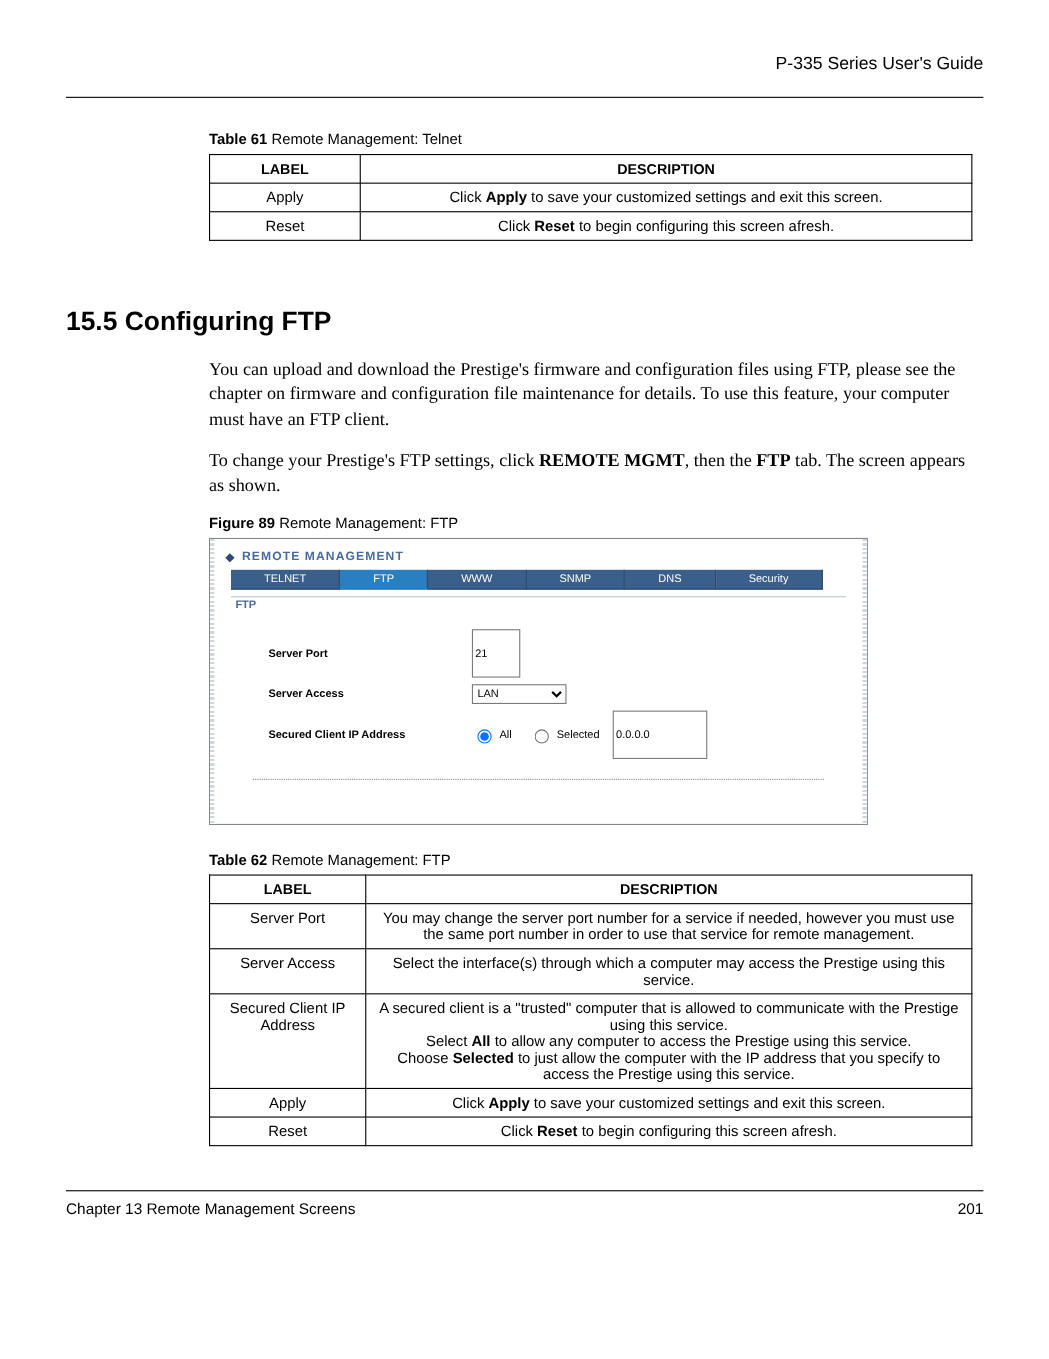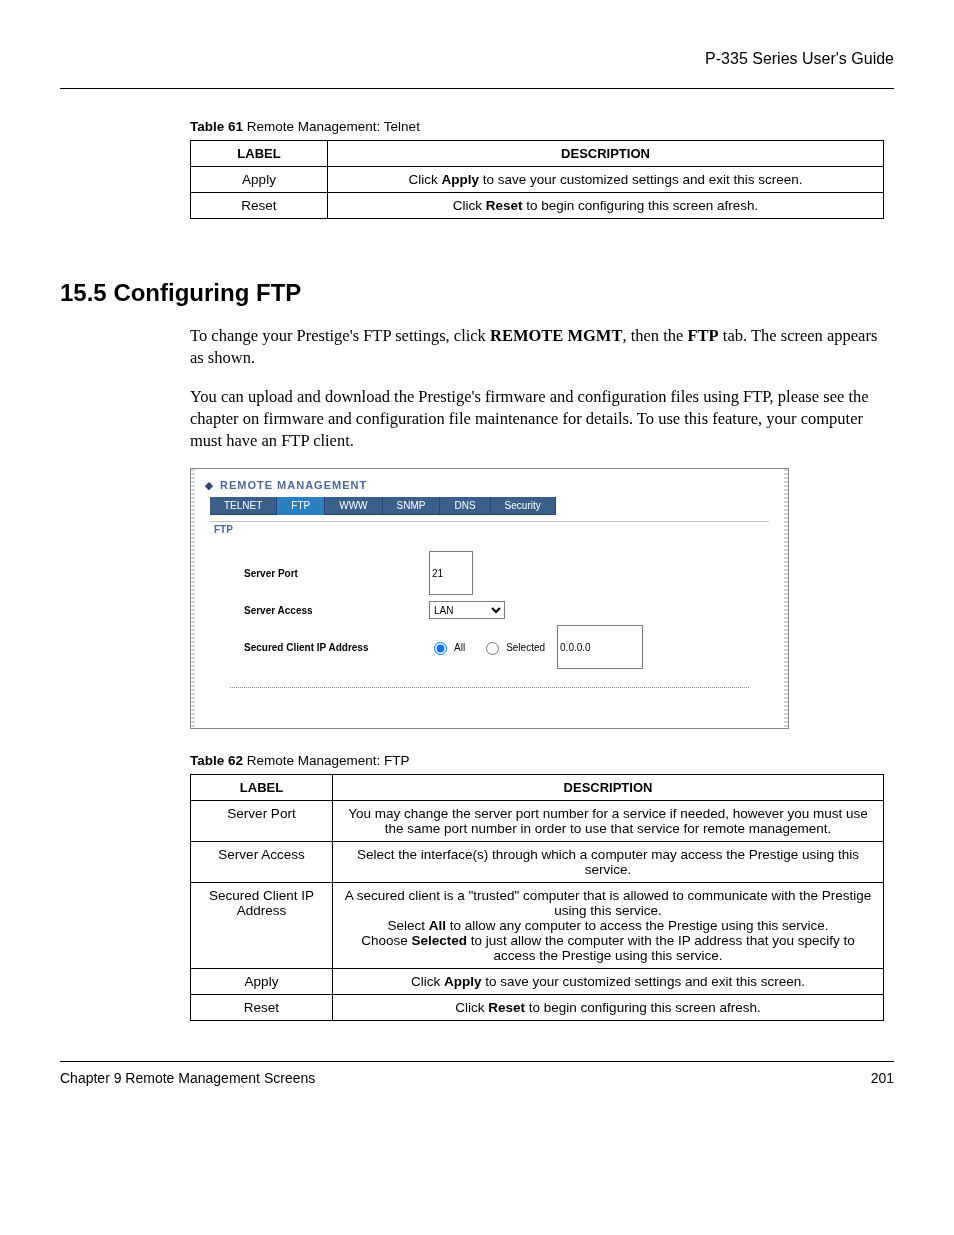--- a/index.html
+++ b/index.html
@@ -89,21 +89,21 @@
   }
   .tabs {
     display: flex;
     margin: 2px 0 0 8px;
   }
   .tab {
     font-family: Verdana, Arial, sans-serif;
     font-size: 10px;
     color: #fff;
     background: #3a5f8a;
-    padding: 3px 14px;
+    padding: 3px 30px;
     border-right: 1px solid #2a466a;
     border-bottom: 1px solid #2a466a;
     position: relative;
   }
   .tab.active {
     background: #2a7fc0;
     border-bottom: 1px solid #2a7fc0;
   }
   .subpanel {
     margin: 6px 8px 0 8px;
@@ -216,25 +216,28 @@
       <td>Reset</td>
       <td><span>Click </span><b>Reset</b><span> to begin configuring this screen afresh.</span></td>
     </tr>
   </tbody>
     </table>
 </div>
 
 <h2 class="section">15.5  Configuring FTP</h2>
 
 <div class="content-indent">
+  <p class="body">You can upload and download the Prestige's firmware and configuration files using FTP, please see the chapter on firmware and configuration file maintenance for details. To use this feature, your computer must have an FTP client.</p>
   <p class="body">
     <span>To change your Prestige's FTP settings, click </span><b>REMOTE MGMT</b><span>, then the </span><b>FTP</b><span> tab. The screen appears as shown.</span>
   </p>
-  <p class="body">You can upload and download the Prestige's firmware and configuration files using FTP, please see the chapter on firmware and configuration file maintenance for details. To use this feature, your computer must have an FTP client.</p>
-
+
+  <p class="caption">
+    <b>Figure 89</b><span>   Remote Management: FTP</span>
+  </p>
 
   <div class="figure-box" style="width:585px;">
     <div class="stripe-left"></div>
     <div class="stripe-right"></div>
     <div class="fig-inner">
       <div class="fig-title-row">
         <span class="fig-bullet">◆</span>
         <span class="fig-title">REMOTE MANAGEMENT</span>
       </div>
       <div class="tabs">
@@ -247,21 +250,21 @@
       </div>
       <div class="subpanel">
         <div class="sub-label">FTP</div>
         <div class="form-area">
           <div class="form-row">
             <div class="form-label">Server Port</div>
             <input class="txt-input" style="width: 38px;" value="21">
           </div>
           <div class="form-row">
             <div class="form-label">Server Access</div>
-            <select class="sel-input" style="width:76px">
+            <select class="sel-input" style="width:86px">
               <option>LAN</option>
             </select>
           </div>
           <div class="form-row">
             <div class="form-label">Secured Client IP Address</div>
             <div class="radio-grp">
               <input type="radio" checked="" style="">
               <span>All</span>
               <span style="width:8px"></span>
               <input type="radio" style="">
@@ -308,15 +311,15 @@
     </tr>
     <tr>
       <td>Reset</td>
       <td><span>Click </span><b>Reset</b><span> to begin configuring this screen afresh.</span></td>
     </tr>
   </tbody>
     </table>
 </div>
 
 <div class="footer">
-  <span>Chapter 9 Remote Management Screens</span>
+  <span>Chapter 13 Remote Management Screens</span>
   <span>201</span>
 </div>
 
 </body></html>

